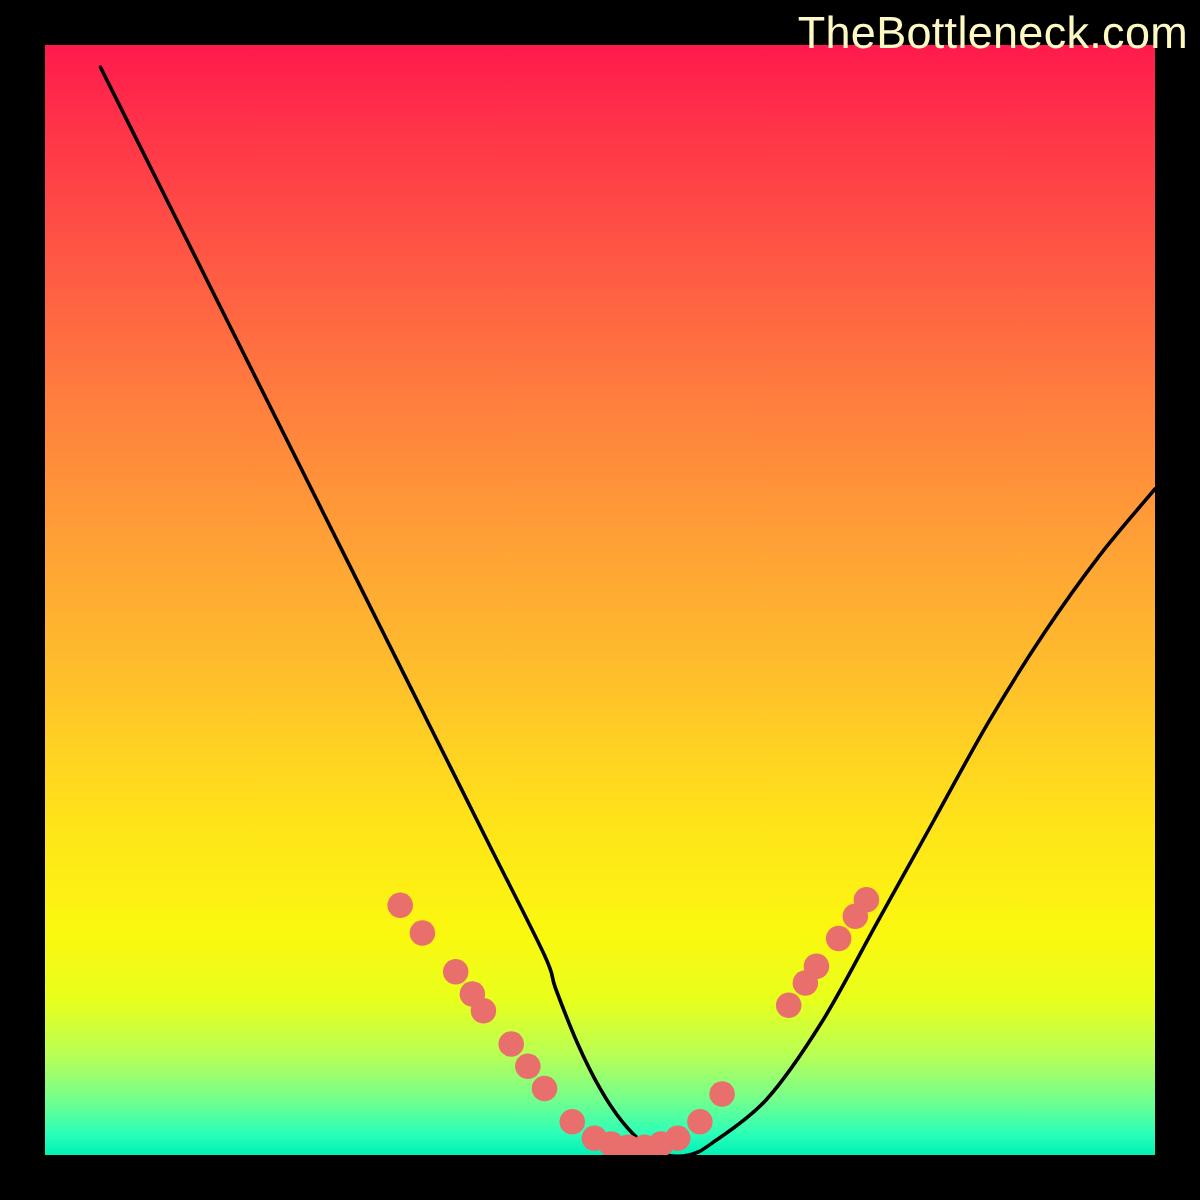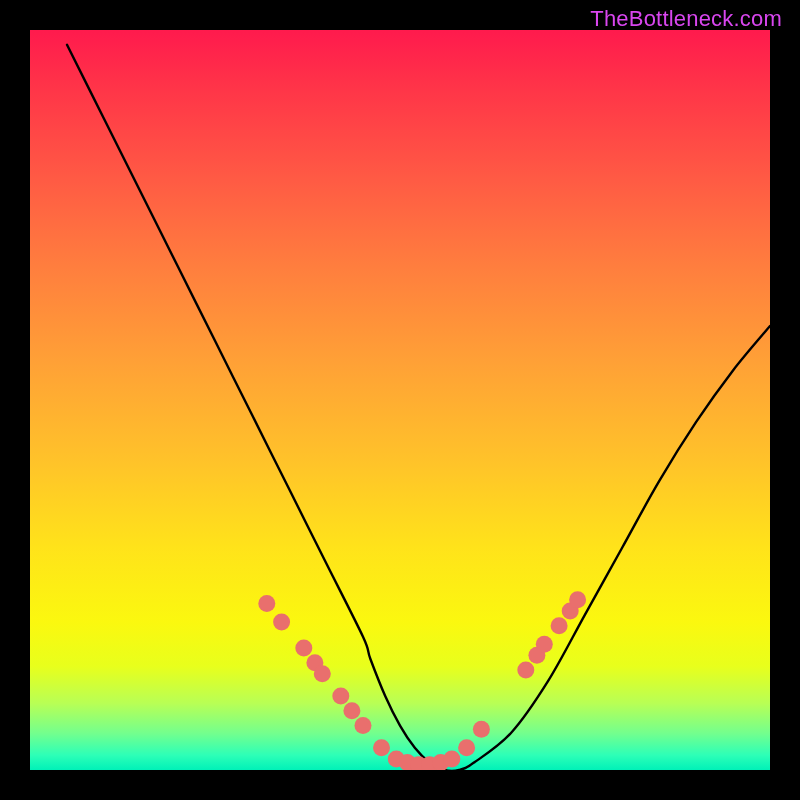--- a/index.html
+++ b/index.html
@@ -39,24 +39,24 @@
   }
   svg.curve {
     position: absolute;
     inset: 0;
     width: 100%;
     height: 100%;
   }
   .watermark {
     position: absolute;
     top: 6px;
-    right: 18px;
+    right: 8px;
     font-family: Arial, Helvetica, sans-serif;
-    font-size: 22px;
-    color: #d946ef;
+    font-size: 30px;
+    color: #fef9c3;
     letter-spacing: 0.2px;
   }
 </style>
 </head>
 <body>
 
 <div class="frame">
   <div class="plot-area">
     <div class="gradient-bg"></div>
     <svg class="curve" viewBox="0 0 740 740" preserveAspectRatio="none">

